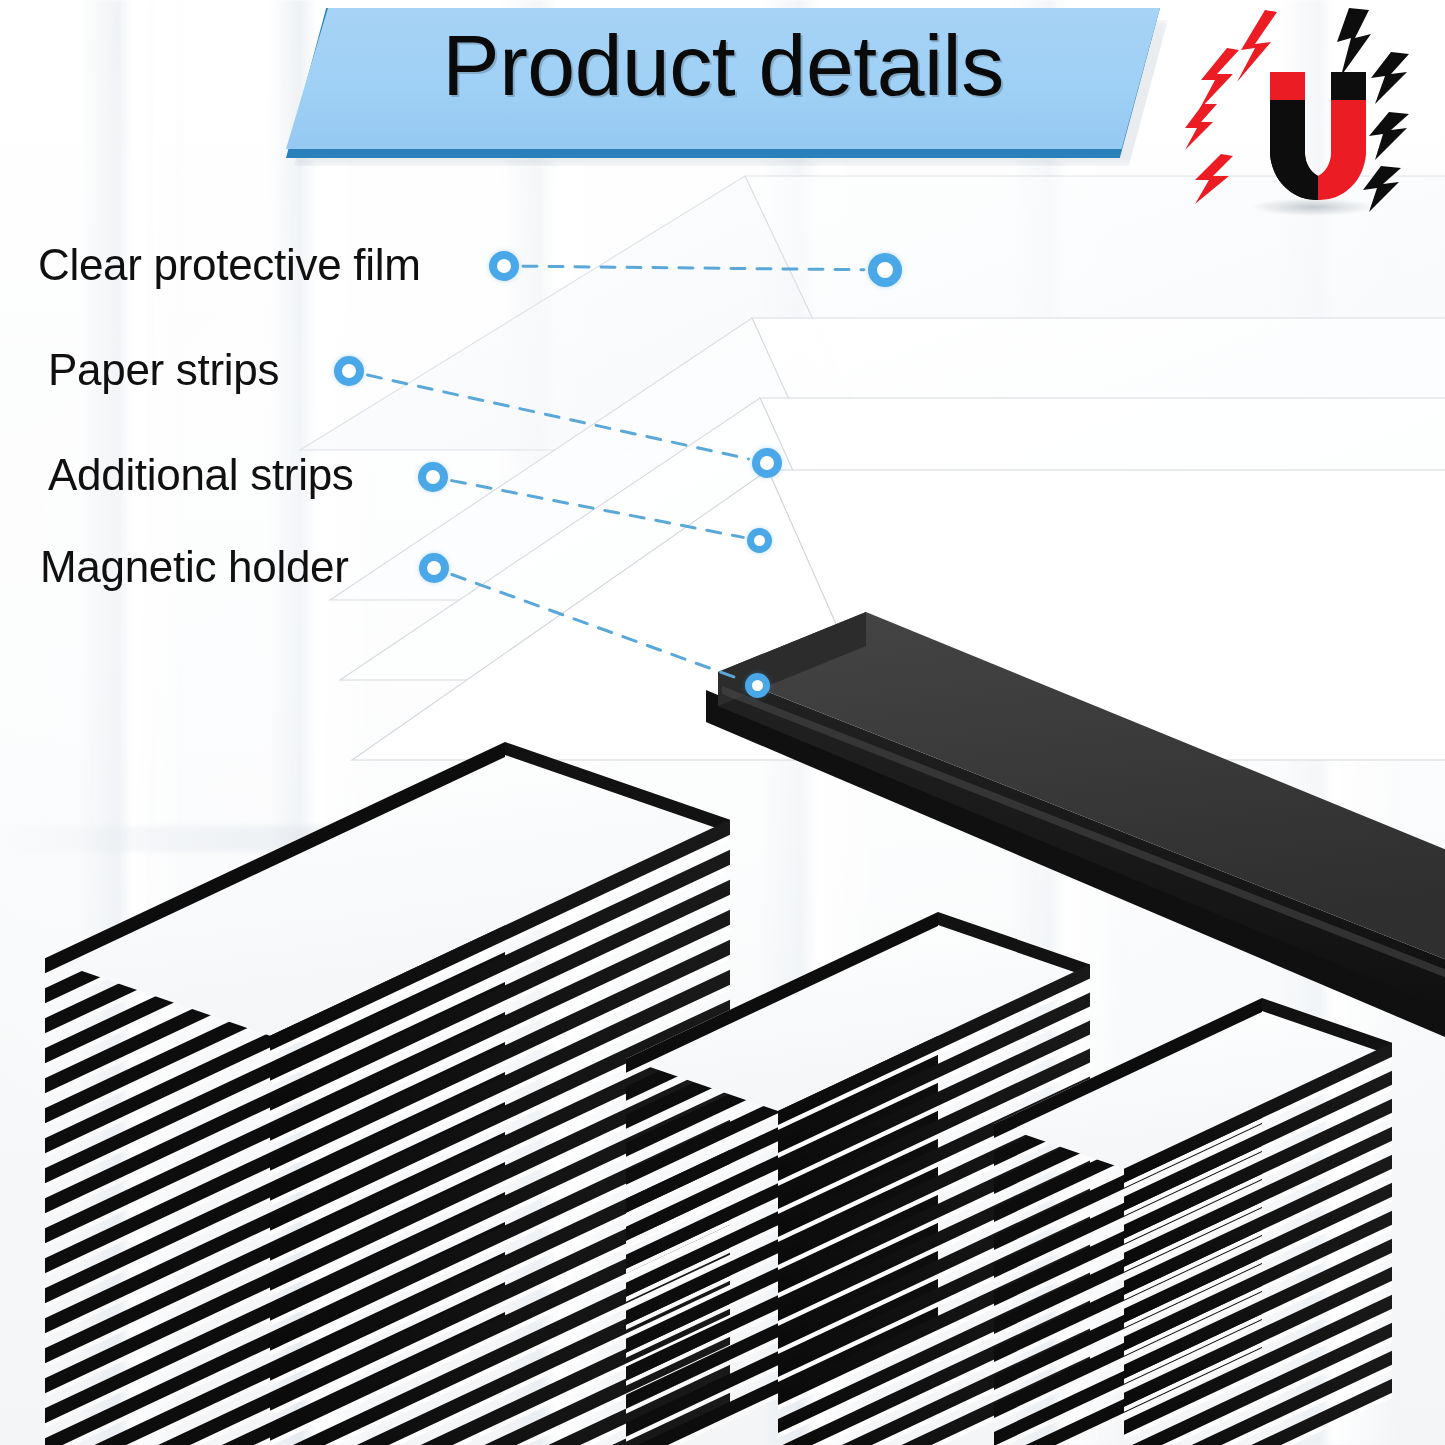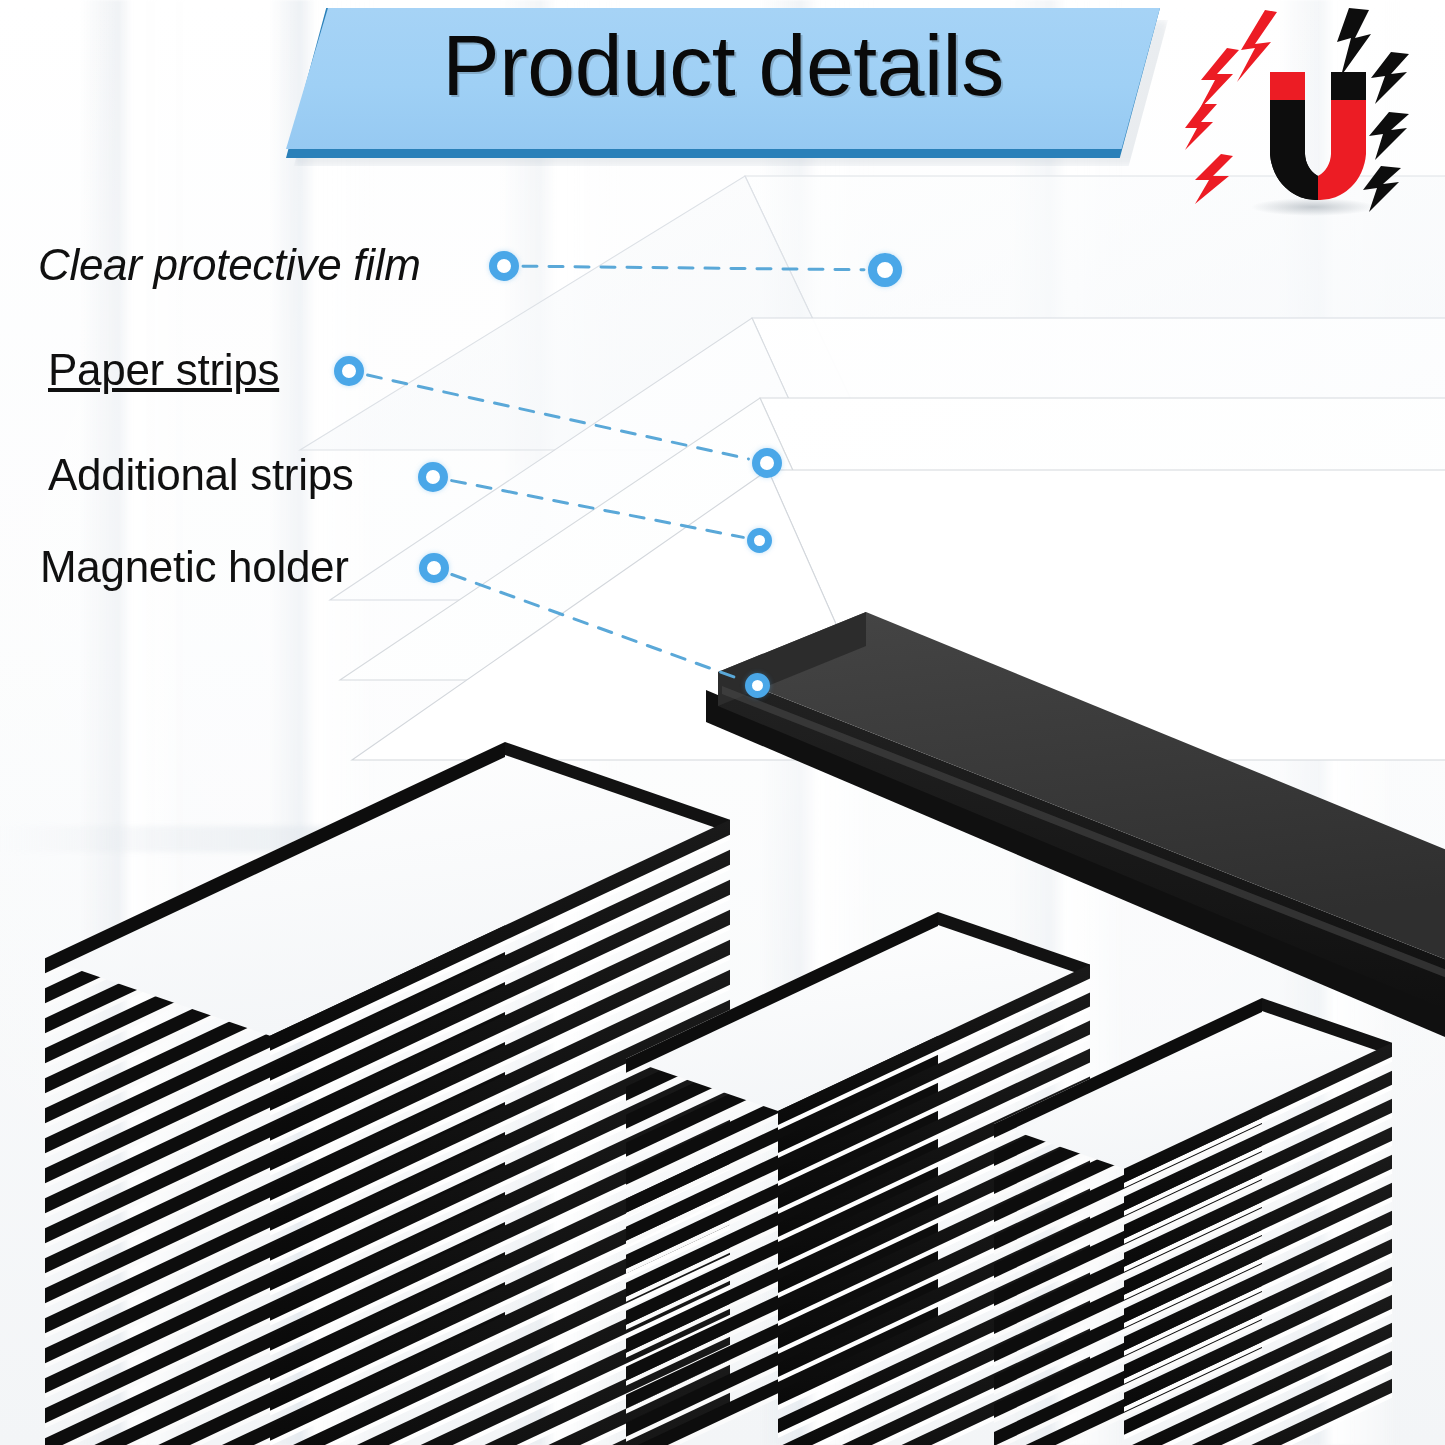--- a/index.html
+++ b/index.html
@@ -468,27 +468,27 @@
   <svg class="leader-svg" viewBox="0 0 1445 1445">
     <g id="leaders" fill="none" stroke="#5aa8d8" stroke-width="3" stroke-dasharray="14 12" stroke-linecap="round">
         <line x1="522.9989529733482" y1="266.199464073211" x2="864.0011572399835" y2="269.7795397085563"></line>
         <line x1="367.5558721747436" y1="375.0840675599914" x2="748.4441278252564" y2="458.9159324400086"></line>
         <line x1="451.6505437417465" y1="480.6272879865265" x2="743.3034751716411" y2="537.3499867485427"></line>
         <line x1="451.8584915015691" y1="574.4864690925328" x2="741.9913100117952" y2="679.8670136828005"></line>
       </g>
   </svg>
 
   <div>
-    <div class="callout-label" style="left:38px; top:240px;font-style:italic;">Clear protective film</div>
+    <div class="callout-label" style="left:38px; top:240px;">Clear protective film</div>
     <div class="marker m-md" id="mk0" style="left: 489px; top: 251px;"></div>
     <div class="marker m-lg" id="tg0" style="left: 868px; top: 253px;"></div>
   </div>
 
   <div>
-    <div class="callout-label" style="left:48px; top:345px;text-decoration:underline;">Paper strips</div>
+    <div class="callout-label" style="left:48px; top:345px;">Paper strips</div>
     <div class="marker m-md" id="mk1" style="left: 334px; top: 356px;"></div>
     <div class="marker m-md" id="tg1" style="left: 752px; top: 448px;"></div>
   </div>
 
   <div>
     <div class="callout-label" style="left:48px; top:450px;">Additional strips</div>
     <div class="marker m-md" id="mk2" style="left: 418px; top: 462px;"></div>
     <div class="marker m-sm" id="tg2" style="left: 747px; top: 528px;"></div>
   </div>
 

